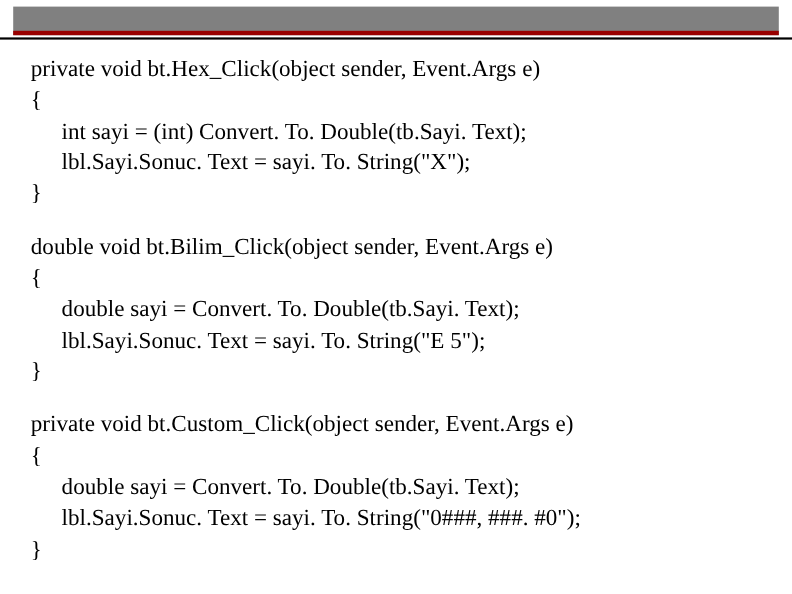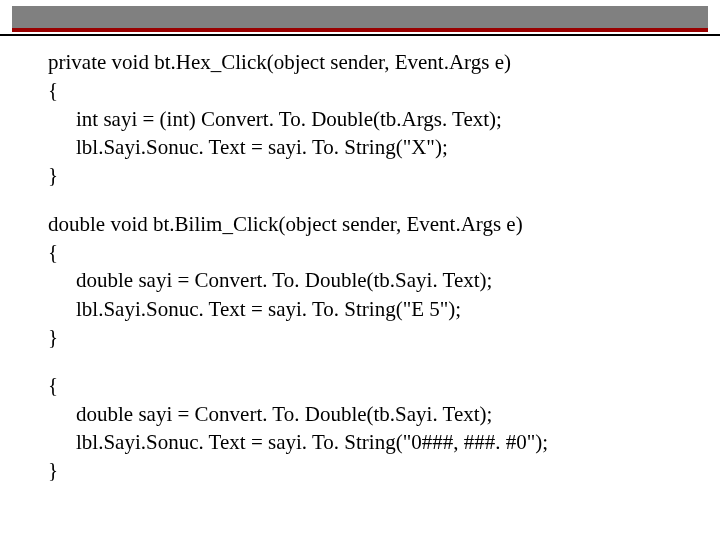--- a/index.html
+++ b/index.html
@@ -23,53 +23,54 @@
   .topbar::after {
     content: "";
     position: absolute;
     left: -12px;
     right: -12px;
     bottom: -8px;
     height: 2px;
     background: #000;
   }
   .content {
-    padding: 12px 36px 0 48px;
+    padding: 12px 36px 0 28px;
   }
   .method {
     margin-bottom: 20px;
     line-height: 1.35;
   }
   .indent {
     padding-left: 28px;
   }
 </style>
 </head>
 <body>
 
 <div class="topbar"></div>
 
 <div class="content">
 
   <div class="method">
     <div>private void bt.Hex_Click(object sender, Event.Args e)</div>
     <div>{</div>
-    <div class="indent">int sayi = (int) Convert. To. Double(tb.Args. Text);</div>
+    <div class="indent">int sayi = (int) Convert. To. Double(tb.Sayi. Text);</div>
     <div class="indent">lbl.Sayi.Sonuc. Text = sayi. To. String("X");</div>
     <div>}</div>
   </div>
 
   <div class="method">
     <div>double void bt.Bilim_Click(object sender, Event.Args e)</div>
     <div>{</div>
     <div class="indent">double sayi = Convert. To. Double(tb.Sayi. Text);</div>
     <div class="indent">lbl.Sayi.Sonuc. Text = sayi. To. String("E 5");</div>
     <div>}</div>
   </div>
 
   <div class="method">
+    <div>private void bt.Custom_Click(object sender, Event.Args e)</div>
     <div>{</div>
     <div class="indent">double sayi = Convert. To. Double(tb.Sayi. Text);</div>
     <div class="indent">lbl.Sayi.Sonuc. Text = sayi. To. String("0###, ###. #0");</div>
     <div>}</div>
   </div>
 
 </div>
 
 </body></html>

